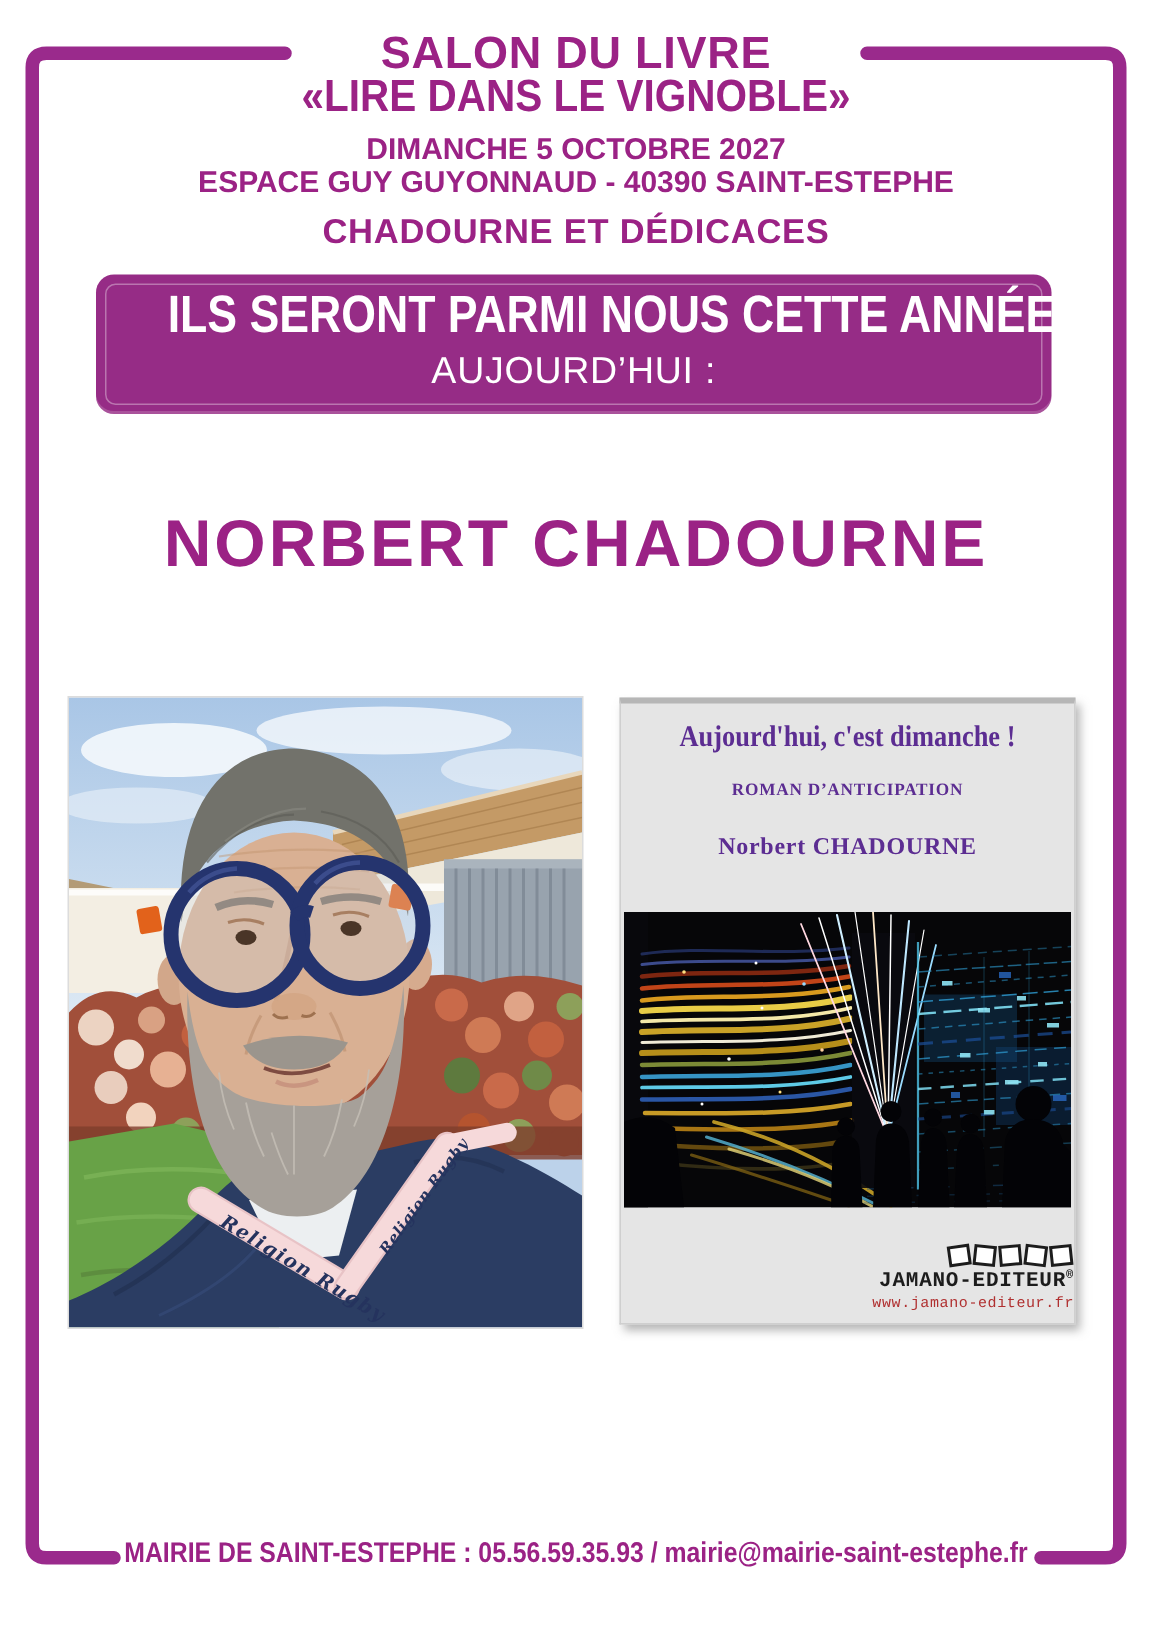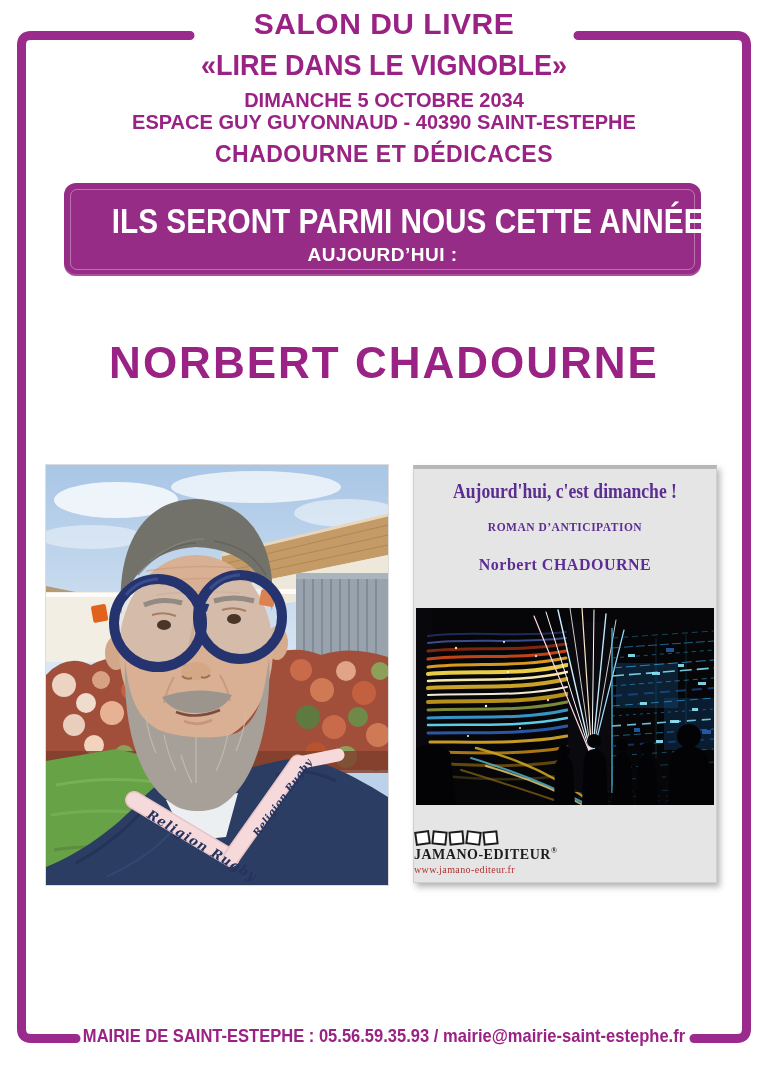--- a/index.html
+++ b/index.html
@@ -1,47 +1,47 @@
 <!DOCTYPE html>
 <html><head>
 <meta charset="utf-8">
 <style>
   html,body{margin:0;padding:0;background:#fff}
   .poster{position:relative;width:768px;height:1086px;background:#fff;overflow:hidden;
           font-family:"Liberation Sans",sans-serif}
   .frame-svg{position:absolute;left:0;top:0;width:768px;height:1086px}
   .hcenter{position:absolute;left:0;right:0;text-align:center;font-weight:bold;
            color:#9B2285;line-height:1.05;white-space:nowrap}
-  .t1{top:8px;font-size:30px;letter-spacing:.5px}
+  .t1{top:20px;font-size:30px;letter-spacing:.5px}
   .t2{top:49px;font-size:30px;transform:scaleX(.9)}
   .date{top:90px;font-size:20px}
   .venue{top:112px;font-size:20px}
   .sub{top:142px;font-size:23px;letter-spacing:.5px}
   .banner{position:absolute;left:64px;top:183px;width:637px;height:93px;background:#962C86;
-          border-radius:12px;box-sizing:border-box;padding-top:18px;
+          border-radius:12px;box-sizing:border-box;padding-top:7px;
           box-shadow:inset 0 -2px 0 rgba(255,255,255,.18)}
   .banner-inner{position:absolute;inset:6px;border:1px solid rgba(255,255,255,.35);border-radius:7px}
   .b1{position:relative;margin:0;text-align:center;color:#fff;font-weight:bold;font-size:35px;
       transform:scaleX(.85);white-space:nowrap}
-  .b2{position:relative;margin-top:3px;text-align:center;color:#fff;font-weight:bold;font-size:19px;
+  .b2{position:relative;margin-top:3px;text-align:center;color:#fff;font-weight:normal;font-size:25px;
       letter-spacing:.5px}
   .author-name{top:340px;font-size:44px;letter-spacing:2px}
   .photo-svg{position:absolute;left:46px;top:465px;width:342px;height:420px;outline:1px solid #dcdcdc;background:#bcd2ea}
   .cover{position:absolute;left:413px;top:465px;width:304px;height:418px;background:#e5e5e5;
          border:1px solid #cfcfcf;border-top:4px solid #b6b6b6;box-sizing:border-box;
          box-shadow:3px 4px 6px rgba(110,110,110,.5);
          font-family:"Liberation Serif",serif;color:#5C2D92;text-align:center}
   .cov-title{position:absolute;top:11px;left:0;right:0;font-size:20px;font-weight:bold;
              transform:scaleX(.88);white-space:nowrap}
   .cov-genre{position:absolute;top:52px;left:0;right:0;font-size:11.5px;
              font-weight:bold;letter-spacing:.5px}
   .cov-author{position:absolute;top:87px;left:0;right:0;font-size:16px;font-weight:bold;letter-spacing:.5px}
   .cov-art{position:absolute;left:2px;top:139px;width:298px;height:197px;display:block}
-  .logo{position:absolute;left:0;right:0;top:361px;text-align:left;color:#1c1c1c;
-        font-family:Liberation Serif, serif}
+  .logo{position:absolute;left:0;right:0;top:361px;text-align:right;color:#1c1c1c;
+        font-family:Liberation Mono, monospace}
   .squares{height:15px;line-height:14px}
   .squares span{display:inline-block;width:11px;height:10px;border:2px solid;background:#fff;
                 margin:0 1px;vertical-align:middle}
   .sq1{border-color:#D14724;transform:rotate(-8deg)}
   .sq2{border-color:#4A9A3C;transform:rotate(6deg)}
   .sq3{border-color:#3F6FC2;transform:rotate(-5deg)}
   .sq4{border-color:#E0B020;transform:rotate(7deg)}
   .sq5{border-color:#CC3A28;transform:rotate(-6deg)}
   .pubname{font-size:14px;letter-spacing:.5px;margin-top:1px;font-weight:bold}
   .pubname sup{font-size:8px}
@@ -53,21 +53,21 @@
 
 <div class="poster">
 
   <svg class="frame-svg" viewBox="0 0 768 1086">
     <path d="M190 35.5 H31 Q21.5 35.5 21.5 45 V1029 Q21.5 1038.5 31 1038.5 H76" fill="none" stroke="#9A2A8C" stroke-width="9" stroke-linecap="round"></path>
     <path d="M578 35.5 H737 Q746.5 35.5 746.5 45 V1029 Q746.5 1038.5 737 1038.5 H694" fill="none" stroke="#9A2A8C" stroke-width="9" stroke-linecap="round"></path>
   </svg>
 
   <div class="hcenter t1">SALON DU LIVRE</div>
   <div class="hcenter t2">«LIRE DANS LE VIGNOBLE»</div>
-  <div class="hcenter date">DIMANCHE 5 OCTOBRE 2034</div>
+  <div class="hcenter date">DIMANCHE 5 OCTOBRE 2027</div>
   <div class="hcenter venue">ESPACE GUY GUYONNAUD - 40390 SAINT-ESTEPHE</div>
   <div class="hcenter sub">CHADOURNE ET DÉDICACES</div>
 
   <div class="banner">
     <div class="banner-inner"></div>
     <div class="b1">ILS SERONT PARMI NOUS CETTE ANNÉE</div>
     <div class="b2">AUJOURD’HUI :</div>
   </div>
 
   <div class="hcenter author-name">NORBERT CHADOURNE</div>

